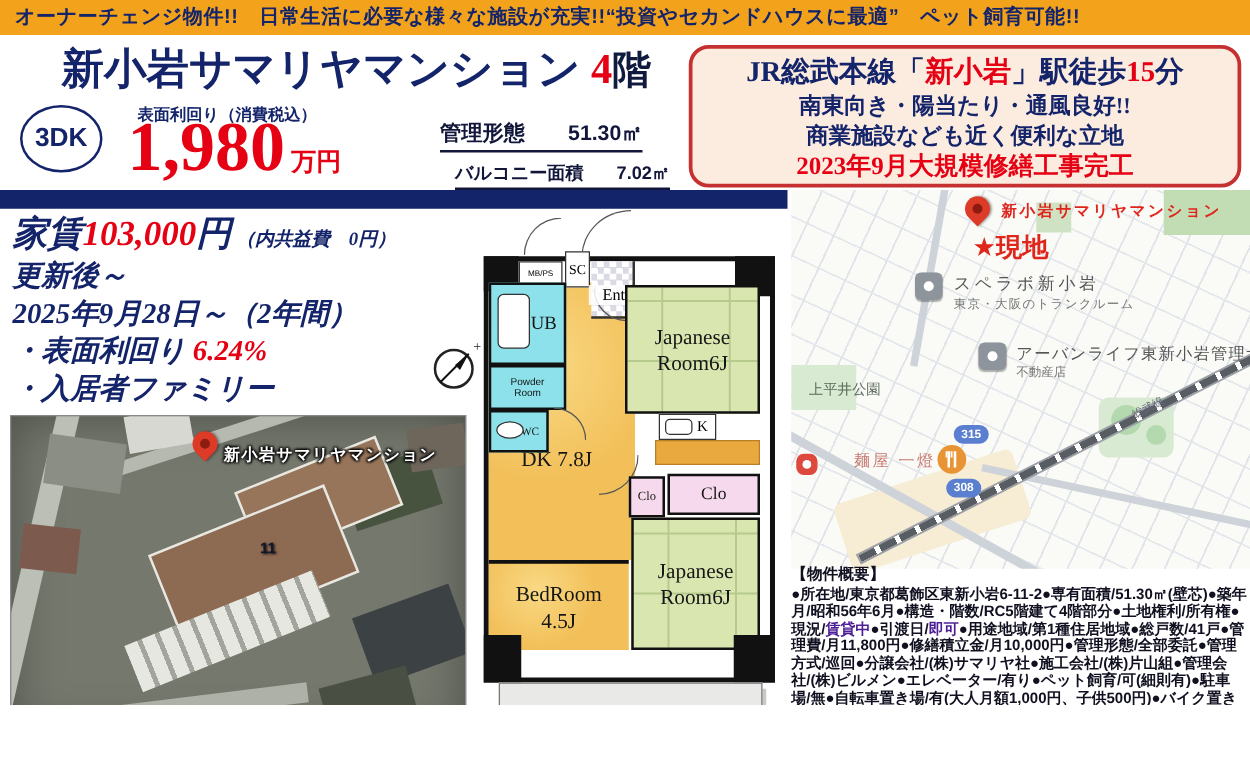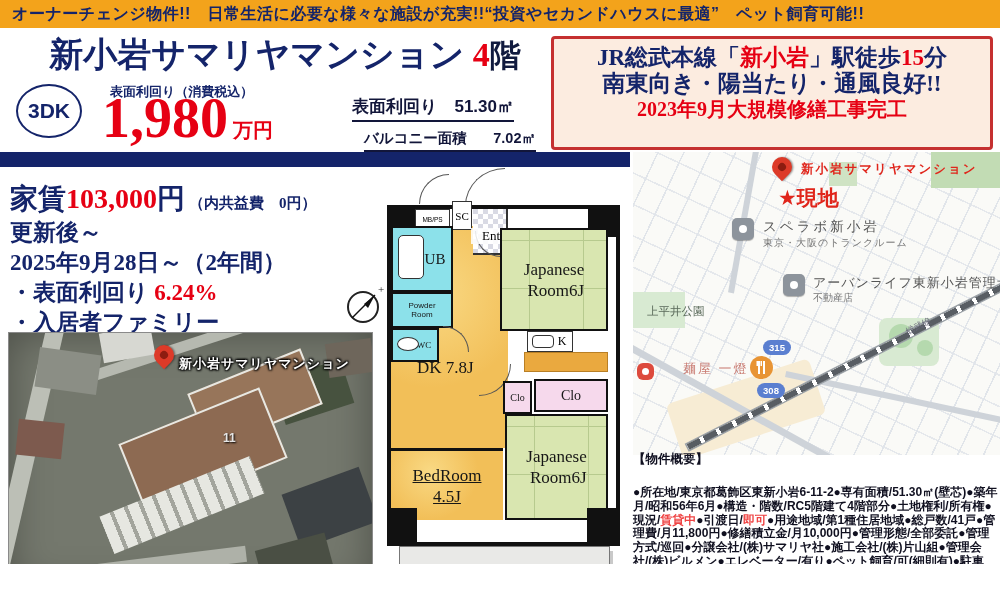--- a/index.html
+++ b/index.html
@@ -34,49 +34,49 @@
   .price-row .num { font-size:56px; font-weight:bold; color:#e60013; }
   .price-row .unit { font-size:20px; font-weight:bold; color:#e60013; margin-left:5px; }
   .area-box { position:absolute; left:352px; top:95px; color:#12163a; }
   .area-row { display:flex; justify-content:space-between; border-bottom:2.5px solid #12163a; font-weight:bold; white-space:nowrap; }
   .area-row.r1 { width:162px; font-size:17px; padding-bottom:2px; }
   .area-row.r2 { width:172px; margin-left:12px; margin-top:7px; font-size:14.5px; padding-bottom:2px; }
 
   
   .hl-box {
     position:absolute; left:551px; top:36px; width:442px; height:114px;
-    background:#fcece0; border:3px solid #c53030; border-radius:4px;
+    background:#fcece0; border:3px solid #c53030; border-radius:16px;
     text-align:center; color:#14246a; padding-top:4px; white-space:nowrap;
   }
   .hl1 { font-size:23px; font-weight:bold; line-height:29px; }
-  .hl2 { font-size:23px; font-weight:bold; line-height:24px; }
+  .hl2 { font-size:18px; font-weight:bold; line-height:24px; }
   .hl4 { font-size:20px; font-weight:bold; line-height:26px; color:#e60013; }
 
   
   .navy-bar { position:absolute; left:0; top:152px; width:630px; height:15px; background:#14246a; }
   .footer-bar { position:absolute; left:0; top:595px; width:1000px; height:14px; background:#1b2a5e; border-top:2px solid #47589c; }
   .footer-box { position:absolute; left:14px; top:8px; width:972px; height:10px; background:#efefec; border:1.5px solid #9a9a9a; border-bottom:none; border-radius:10px 10px 0 0; }
 
   
-  .rent { position:absolute; left:10px; top:180px; width:372px; height:162px; color:#14246a; }
+  .rent { position:absolute; left:10px; top:168px; width:372px; height:162px; color:#14246a;font-style:italic; }
   .rent-l1 { font-size:28px; font-weight:bold; white-space:nowrap; }
   .rent-l1 .note { font-size:15px; margin-left:4px; }
   .rent-line { font-size:23px; font-weight:bold; line-height:30px; white-space:nowrap; }
   .compass { position:absolute; left:332px; top:102px; width:46px; height:46px; }
 
   
   .plan { position:absolute; left:385px; top:168px; width:243px; height:440px; background:#fff; }
   .plan .unit { position:absolute; left:2px; top:37px; width:233px; height:341px; border:4px solid #111; background:#fff; }
   .plan .pillar { position:absolute; background:#111; }
   .room { position:absolute; border:2px solid #111; display:flex; align-items:center; justify-content:center; text-align:center; color:#161616; }
   .dk-floor { background:radial-gradient(circle at 35% 30%, #f9d984 0%, rgba(0,0,0,0) 55%), #f2bf58; }
   .tatami {
     background-color:#d9e6b0;
     background-image:linear-gradient(90deg,#b7ca8e 1.5px,transparent 1.5px),linear-gradient(#b7ca8e 1.5px,transparent 1.5px);
-    background-size:54px 48px; background-position:27px 10px;text-align:right;
+    background-size:54px 48px; background-position:27px 10px;
   }
   .cyan { background:#8ce1ea;justify-content:center; }
   .pinkc { background:#f6d9ec; }
   .plan-label { font-family:"Liberation Serif","DejaVu Serif",serif; }
   .small-box { position:absolute; background:#fff; border:1.5px solid #333; display:flex; align-items:center; justify-content:center; }
   .ent-tile {
     position:absolute; left:88px; top:41px; width:35px; height:46px;
     background:conic-gradient(#fff 25%, #d9dae4 0 50%, #fff 0 75%, #d9dae4 0) 0 0/10px 10px;
     border-right:2px solid #333; border-bottom:2px solid #333;
   }
@@ -89,21 +89,21 @@
     font-size:22px; color:#222;
   }
   .tub { position:absolute; left:5px; top:7px; width:26px; height:44px; background:#fff; border:1.5px solid #333; border-radius:5px; }
   .wc-oval { position:absolute; left:4px; top:7px; width:22px; height:14px; background:#fff; border:1.5px solid #333; border-radius:50%; }
   .sink-k { position:absolute; left:4px; top:3px; width:22px; height:13px; background:#fff; border:1.5px solid #333; border-radius:4px; }
 
   
   .aerial { position:absolute; left:8px; top:332px; width:365px; height:260px; background:#74786d; overflow:hidden; border:1px solid #8a8a8a; box-shadow:inset 0 0 40px rgba(0,0,0,.35); }
   .ab { position:absolute; }
   .aerial-label { position:absolute; left:170px; top:22px; color:#fff; font-size:13px; font-weight:bold; letter-spacing:1px; text-shadow:1px 1px 2px #000,-1px -1px 2px #000,1px -1px 2px #000,-1px 1px 2px #000; white-space:nowrap; }
-  .aerial-num { position:absolute; left:214px; top:98px; color:#e5e5e5; font-size:12px; font-weight:bold; text-shadow:1px 1px 2px #000; }
+  .aerial-num { position:absolute; left:199px; top:98px; color:#0f172a; font-size:12px; font-weight:bold; text-shadow:1px 1px 2px #000; }
 
   
   .pin { position:absolute; width:20px; height:20px; background:#dd3a28; border-radius:50% 50% 50% 0; transform:rotate(-45deg); box-shadow:1px 1px 2px rgba(0,0,0,.4); }
   .pin::after { content:""; position:absolute; left:6px; top:6px; width:8px; height:8px; background:#8d1c10; border-radius:50%; }
 
   
   .map {
     position:absolute; left:633px; top:152px; width:367px; height:303px; overflow:hidden;
     background:
       repeating-linear-gradient(115deg, transparent 0 22px, #e1e5ea 22px 23.5px),
@@ -112,23 +112,23 @@
   }
   .mb { position:absolute; }
   .road { background:#ced3d9; }
   .mtext { position:absolute; white-space:nowrap; }
   .badge { position:absolute; width:28px; height:15px; background:#5b7fd0; border-radius:8px; color:#fff; font-size:9.5px; font-weight:bold; text-align:center; line-height:15px; }
   .poi-ic { position:absolute; width:22px; height:22px; background:#8d949c; border-radius:5px; box-shadow:0 1px 1px rgba(0,0,0,.3); }
   .poi-ic::after { content:""; position:absolute; left:7px; top:7px; width:8px; height:8px; border-radius:50%; background:#fff; }
 
   
   .overview { position:absolute; left:633px; top:451px; width:366px; color:#101020; }
-  .ov-head { font-size:12.5px; font-weight:bold; margin-bottom:18px; }
+  .ov-head { font-size:12.5px; font-weight:bold; margin-bottom:1px; }
   .ov-body { font-size:12px; font-weight:bold; line-height:13.8px; text-align:left; }
-  .ov-body .red { color:#ef4444; }
+  .ov-body .red { color:#4c1d95; }
 </style>
 </head>
 <body>
 
 <div id="page">
 
   <div class="banner">
     <span>オーナーチェンジ物件!!　日常生活に必要な様々な施設が充実!!“投資やセカンドハウスに最適”　ペット飼育可能!!</span>
   </div>
 
@@ -137,34 +137,35 @@
   </div>
   <div class="ldk-circle">
     <span>3DK</span>
   </div>
   <div class="price-label">表面利回り（消費税込）</div>
   <div class="price-row serif">
     <span class="num">1,980</span><span class="unit">万円</span>
   </div>
   <div class="area-box">
     <div class="area-row r1">
-      <span>表面利回り</span>
+      <span>管理形態</span>
       <span>51.30㎡</span>
     </div>
     <div class="area-row r2">
       <span>バルコニー面積</span>
       <span>7.02㎡</span>
     </div>
   </div>
 
   <div class="hl-box serif">
     <div class="hl1">
       <span>JR総武本線「</span><span class="red">新小岩</span><span>」駅徒歩</span><span class="red">15</span><span>分</span>
     </div>
     <div class="hl2">南東向き・陽当たり・通風良好!!</div>
+    <div class="hl2">商業施設なども近く便利な立地</div>
     <div class="hl4">2023年9月大規模修繕工事完工</div>
   </div>
 
   <div class="navy-bar"></div>
 
   <div class="rent serif">
     <div class="rent-l1">
       <span>家賃</span><span class="red">103,000</span><span>円</span><span class="note">（内共益費　0円）</span>
     </div>
     <div class="rent-line">更新後～</div>
@@ -228,21 +229,21 @@
     <div class="room pinkc plan-label" style="left:118px;top:213px;width:29px;height:33px;font-size:10px;">
         <span>Clo</span>
       </div>
     <div class="room pinkc plan-label" style="left:149px;top:211px;width:74px;height:33px;font-size:14px;">
         <span>Clo</span>
       </div>
 
     <div class="room tatami plan-label" style="left:120px;top:246px;width:103px;height:106px;font-size:17px;line-height:21px;">
       <span><span>Japanese</span><br><span>Room6J</span></span>
     </div>
-    <div class="room dk-floor plan-label" style="left:6px;top:280px;width:112px;height:72px;border:none;border-top:3px solid #111;font-size:17px;line-height:21px;text-decoration:underline;">
+    <div class="room dk-floor plan-label" style="left:6px;top:280px;width:112px;height:72px;border:none;border-top:3px solid #111;font-size:17px;line-height:21px;">
       <span><span>BedRoom</span><br><span>4.5J</span></span>
     </div>
 
     <div class="pillar" style="left:2px;top:340px;width:30px;height:38px;"></div>
     <div class="pillar" style="left:202px;top:340px;width:33px;height:38px;"></div>
     <div class="balcony plan-label">
         <span>Balcony</span>
       </div>
   </div>
 

